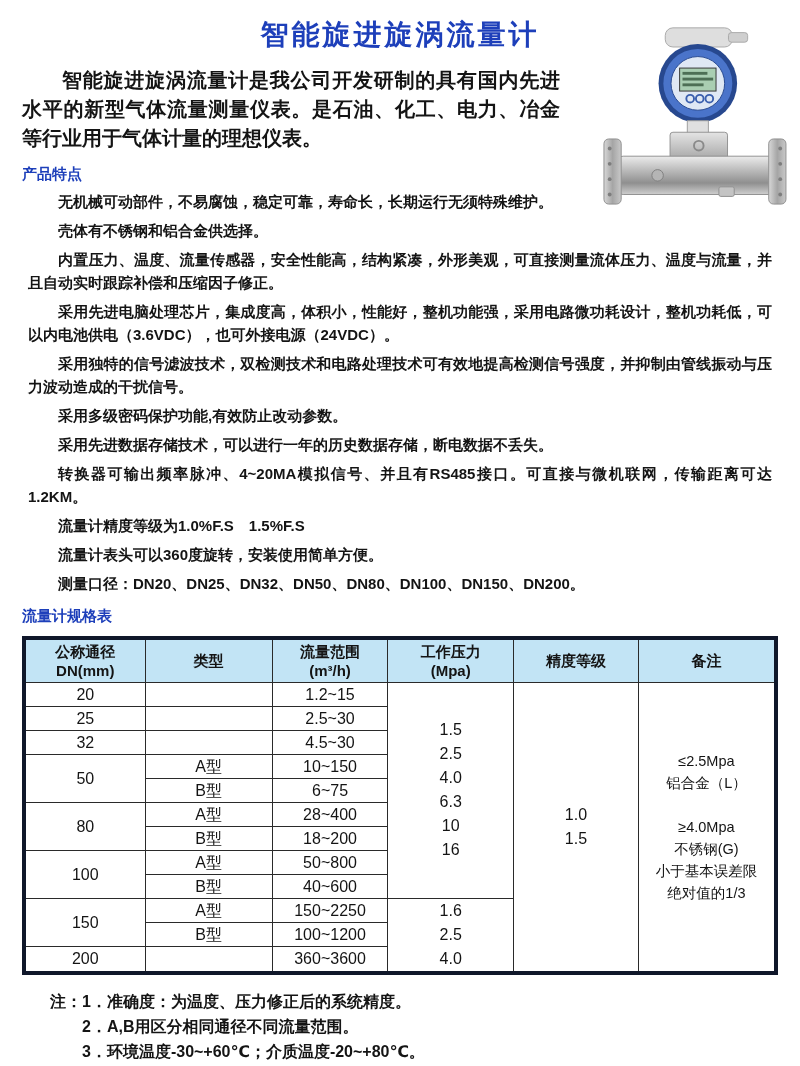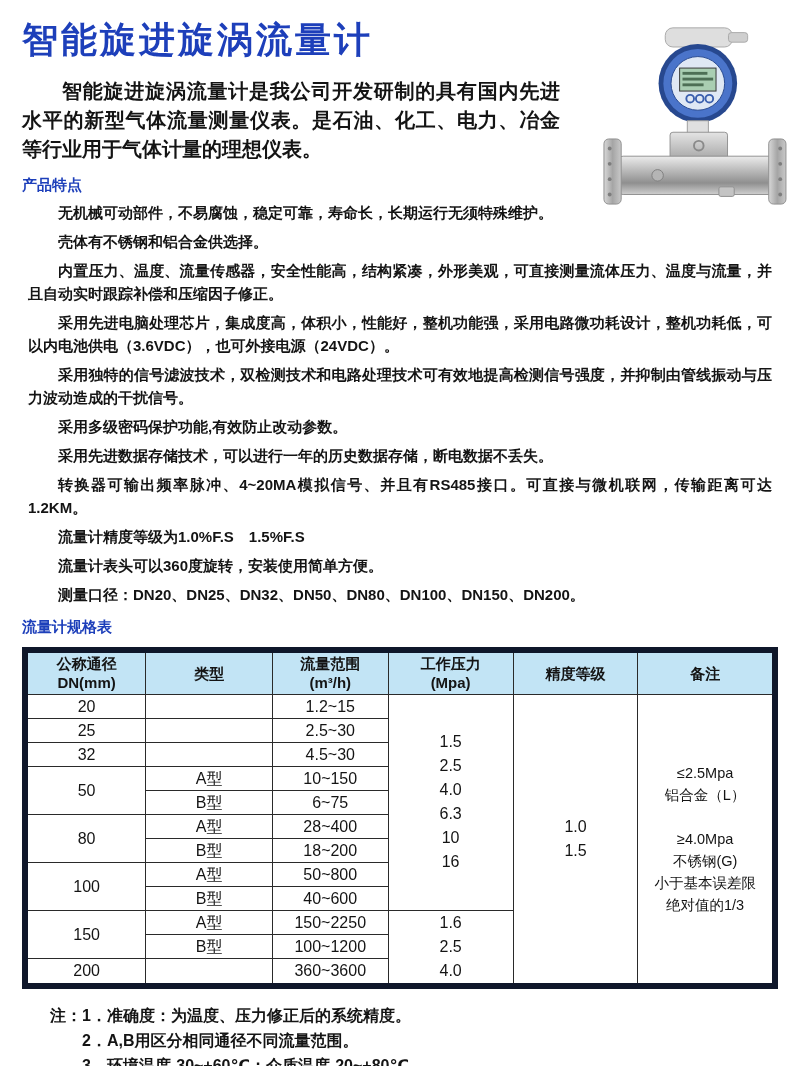--- a/index.html
+++ b/index.html
@@ -13,22 +13,23 @@
     width: 800px; height: 1066px;
     background: #ffffff;
     color: var(--ink);
     font-family: "Liberation Sans", "DejaVu Sans", sans-serif;
     position: relative;
     overflow: hidden;
   }
   .page { padding: 10px 22px 0 22px; position: relative; }
 
   .title {
+    text-align: center;
     color: var(--heading-blue);
-    font-size: 36px;
+    font-size: 28px;
     font-weight: bold;
     letter-spacing: 3px;
     margin: 6px 0 12px 0;
   }
 
   .intro {
     font-size: 20px;
     font-weight: bold;
     line-height: 29px;
     margin: 0 218px 4px 0;
@@ -65,21 +66,21 @@
     border-collapse: collapse;
     margin-top: 10px;
     table-layout: fixed;
   }
   .spec-table th, .spec-table td {
     border: 1px solid #2a2a2a;
     text-align: center;
     vertical-align: middle;
     padding: 0 3px;
   }
-  .spec-table { border: 6px solid #0f172a; }
+  .spec-table { border: 4px solid #0f172a; }
   .spec-table thead th {
     background: var(--table-header-bg);
     font-size: 15px;
     font-weight: bold;
     height: 44px;
     white-space: pre-line;
     line-height: 19px;
   }
   .spec-table tbody td {
     height: 24px;

